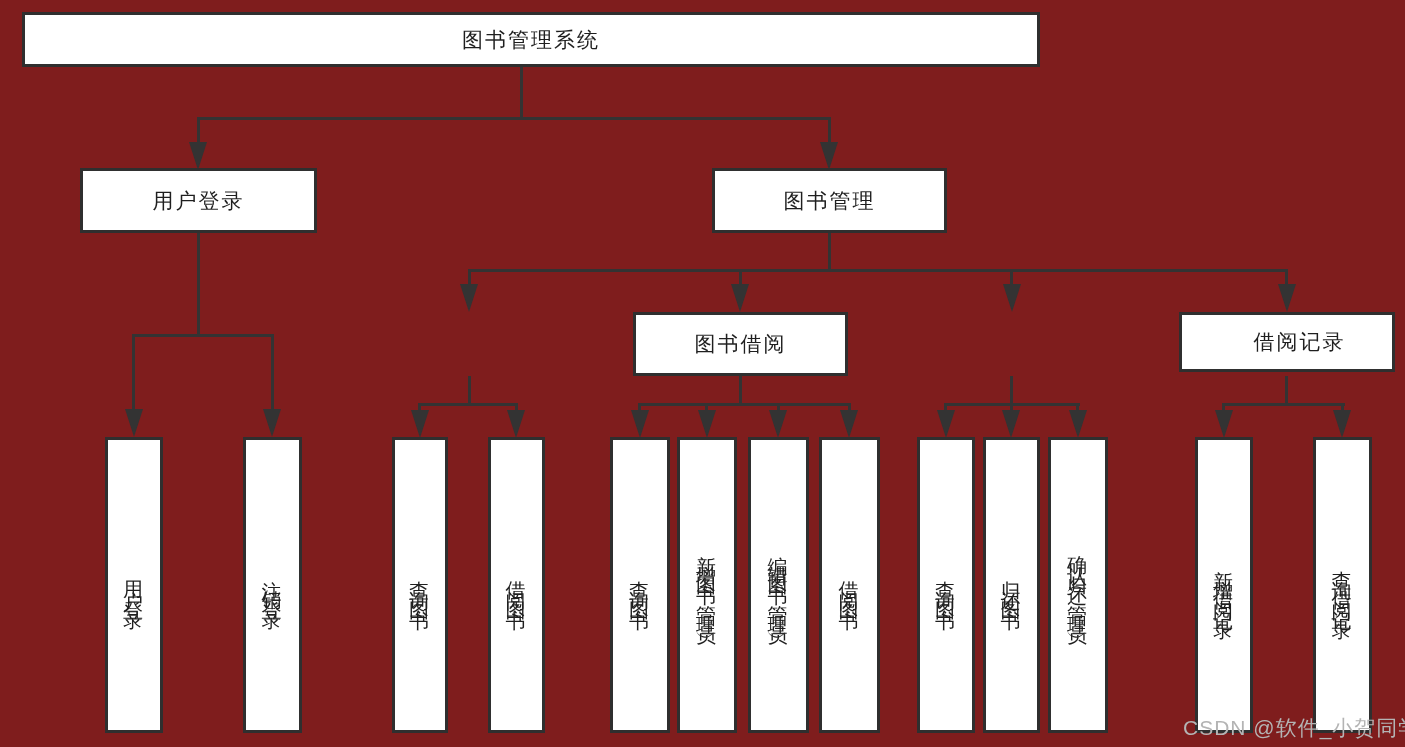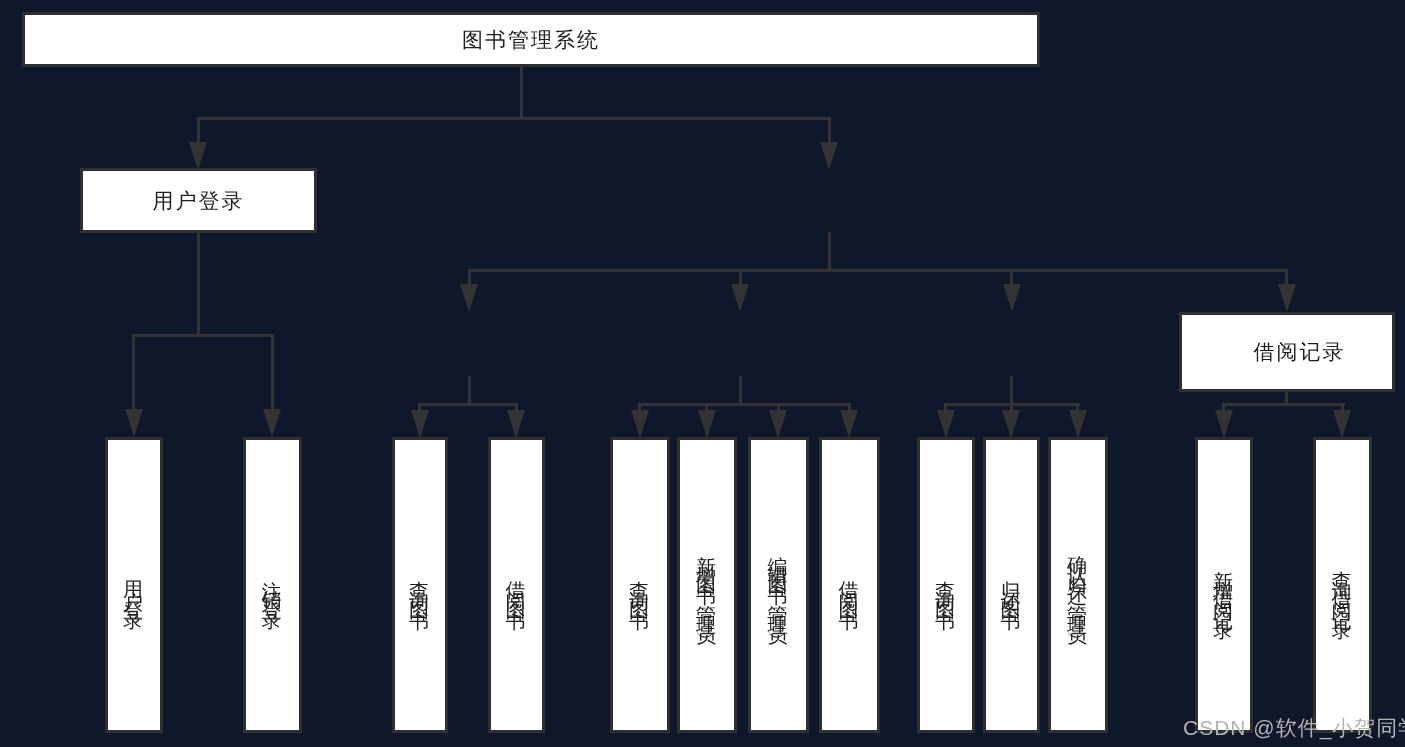--- a/index.html
+++ b/index.html
@@ -5,21 +5,21 @@
   html, body {
     margin: 0;
     padding: 0;
     background: #ffffff;
     font-family: "Liberation Sans", sans-serif;
   }
   .canvas {
     position: relative;
     width: 1405px;
     height: 747px;
-    background: #0f172a;
+    background: #7f1d1d;
     overflow: hidden;
     text-align: right;
   }
   
   .box {
     position: absolute;
     box-sizing: border-box;
     border: 3px solid #2f2f2f;
     background: #ffffff;
     display: flex;
@@ -79,40 +79,42 @@
   <div class="box" style="left:22px; top:12px; width:1018px; height:55px;">图书管理系统</div>
 
   <div class="vl" style="left:520px; top:66px; height:53px;"></div>
   <div class="hl" style="left:197px; top:117px; width:634px;"></div>
   <div class="vl" style="left:197px; top:117px; height:29px;"></div>
   <div class="ah" style="left:189px; top:142px;"></div>
   <div class="vl" style="left:828px; top:117px; height:29px;"></div>
   <div class="ah" style="left:820px; top:142px;"></div>
 
   <div class="box" style="left:80px; top:168px; width:237px; height:65px;">用户登录</div>
+  <div class="box" style="left:712px; top:168px; width:235px; height:65px;">图书管理</div>
 
   <div class="vl" style="left:197px; top:233px; height:103px;"></div>
   <div class="hl" style="left:132px; top:334px; width:142px;"></div>
   <div class="vl" style="left:132px; top:334px; height:78px;"></div>
   <div class="ah" style="left:125px; top:409px;"></div>
   <div class="vl" style="left:271px; top:334px; height:78px;"></div>
   <div class="ah" style="left:263px; top:409px;"></div>
 
   <div class="vl" style="left:828px; top:232px; height:40px;"></div>
   <div class="hl" style="left:468px; top:269px; width:820px;"></div>
   <div class="vl" style="left:468px; top:269px; height:18px;"></div>
   <div class="ah" style="left:460px; top:284px;"></div>
   <div class="vl" style="left:739px; top:269px; height:18px;"></div>
   <div class="ah" style="left:731px; top:284px;"></div>
   <div class="vl" style="left:1010px; top:269px; height:18px;"></div>
   <div class="ah" style="left:1003px; top:284px;"></div>
   <div class="vl" style="left:1285px; top:269px; height:18px;"></div>
   <div class="ah" style="left:1278px; top:284px;"></div>
 
-  <div class="box" style="left:1179px; top:312px; width:216px; height:80px;padding-left:25px;">借阅记录</div>
+  <div class="box" style="left:633px; top:312px; width:215px; height:64px;">图书借阅</div>
+  <div class="box" style="left:1179px; top:312px; width:216px; height:60px;padding-left:25px;">借阅记录</div>
 
   <div class="vl" style="left:468px; top:376px; height:29px;"></div>
   <div class="hl" style="left:418px; top:403px; width:100px;"></div>
   <div class="vl" style="left:418px; top:403px; height:12px;"></div>
   <div class="ah" style="left:411px; top:410px;"></div>
   <div class="vl" style="left:515px; top:403px; height:12px;"></div>
   <div class="ah" style="left:507px; top:410px;"></div>
 
   <div class="vl" style="left:739px; top:376px; height:29px;"></div>
   <div class="hl" style="left:638px; top:403px; width:213px;"></div>

